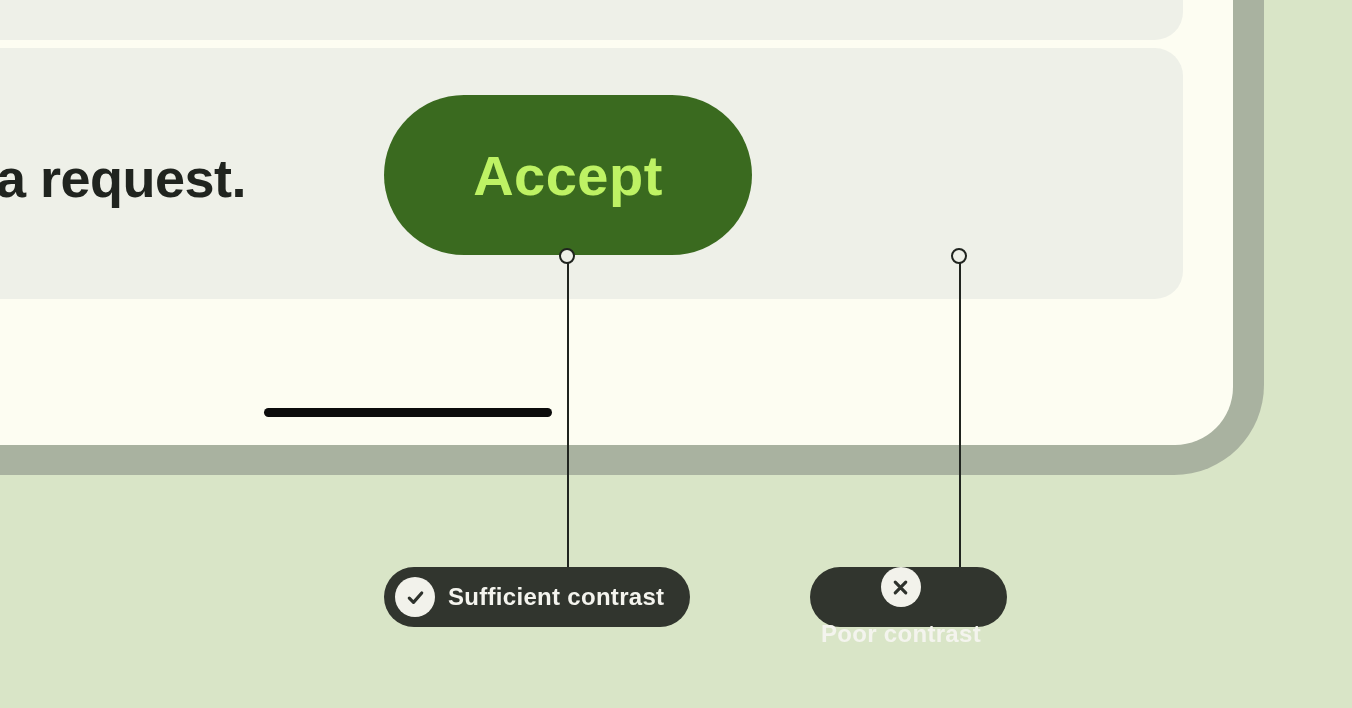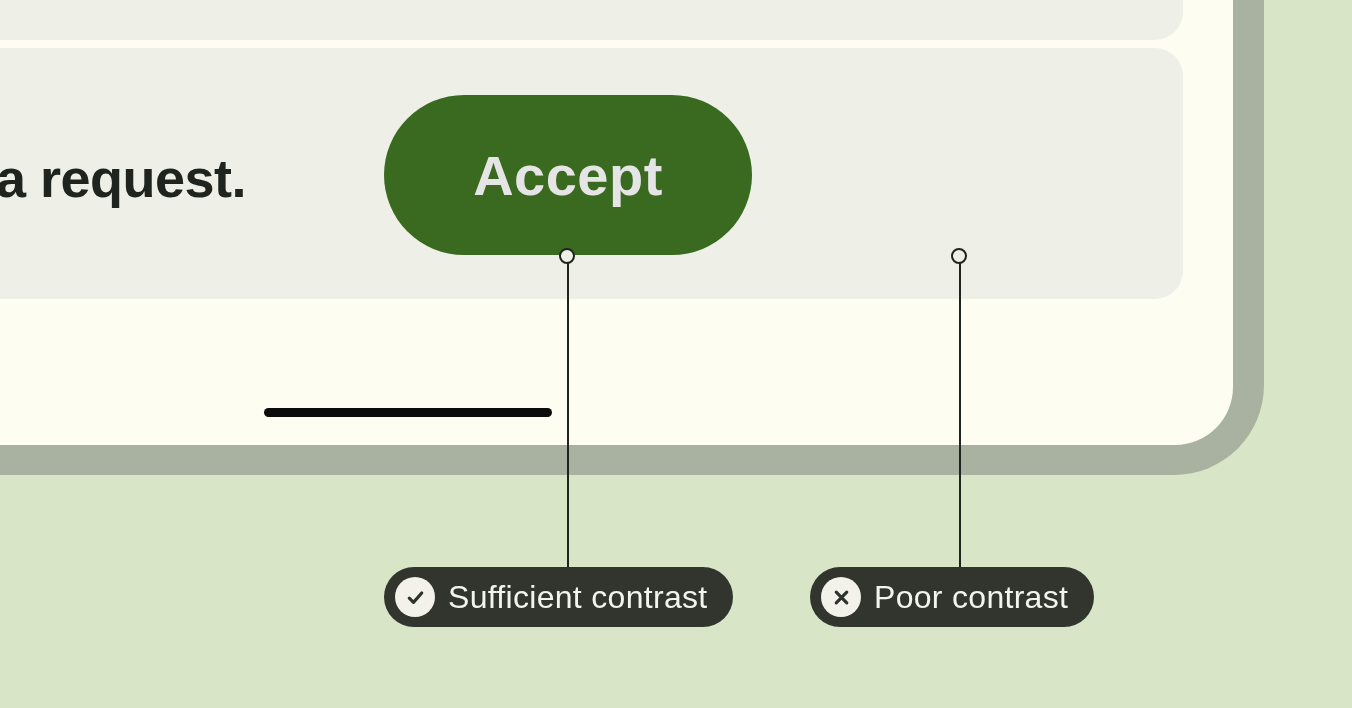--- a/index.html
+++ b/index.html
@@ -42,21 +42,21 @@
   }
 
   .btn {
     position:absolute; top:95px; height:160px;
     border:none; border-radius:80px;
     display:flex; align-items:center; justify-content:center;
     cursor:pointer; padding:0;
     font-family:"Liberation Sans", sans-serif;
   }
   .btn span { font-size:56px; font-weight:600; letter-spacing:0.5px; }
-  .btn-accept { left:384px; width:368px; background:#3a6a1f; color:#e5e5e5; }
+  .btn-accept { left:384px; width:368px; background:#3a6a1f; color:#bef264; }
   .btn-ignore { left:783px; width:354px; background:#abfcff; color:#45c313; }
 
   .home-bar {
     position:absolute; left:264px; top:408px;
     width:288px; height:9px; border-radius:5px;
     background:#0c0c0c;
   }
 
   .connector-line {
     position:absolute; top:262px; height:308px; width:2px;
@@ -75,32 +75,32 @@
   .dot-ignore { left:951px; }
 
   .callout {
     position:absolute; top:567px; height:60px;
     background:#31352e; color:#f4f4ee;
     border-radius:30px;
     display:flex; align-items:center; gap:13px;
     padding:0 26px 0 11px;
   }
   .callout-sufficient { left:384px; }
-  .callout-poor       { left:810px; }
+  .callout-poor       { left:810px;flex-direction:column; }
 
   .callout-icon {
     flex:0 0 auto;
     width:40px; height:40px; border-radius:50%;
     background:#f2f2eb;
     display:flex; align-items:center; justify-content:center;
   }
   .callout-icon svg { display:block; }
 
   .callout-text {
-    font-size:32px; font-weight:400;
+    font-size:24px; font-weight:700;
     letter-spacing:0.3px; white-space:nowrap;
   }
 </style>
 </head>
 <body>
 
 <div class="canvas">
 
   <div class="phone-frame"></div>
   <div class="phone-screen"></div>

